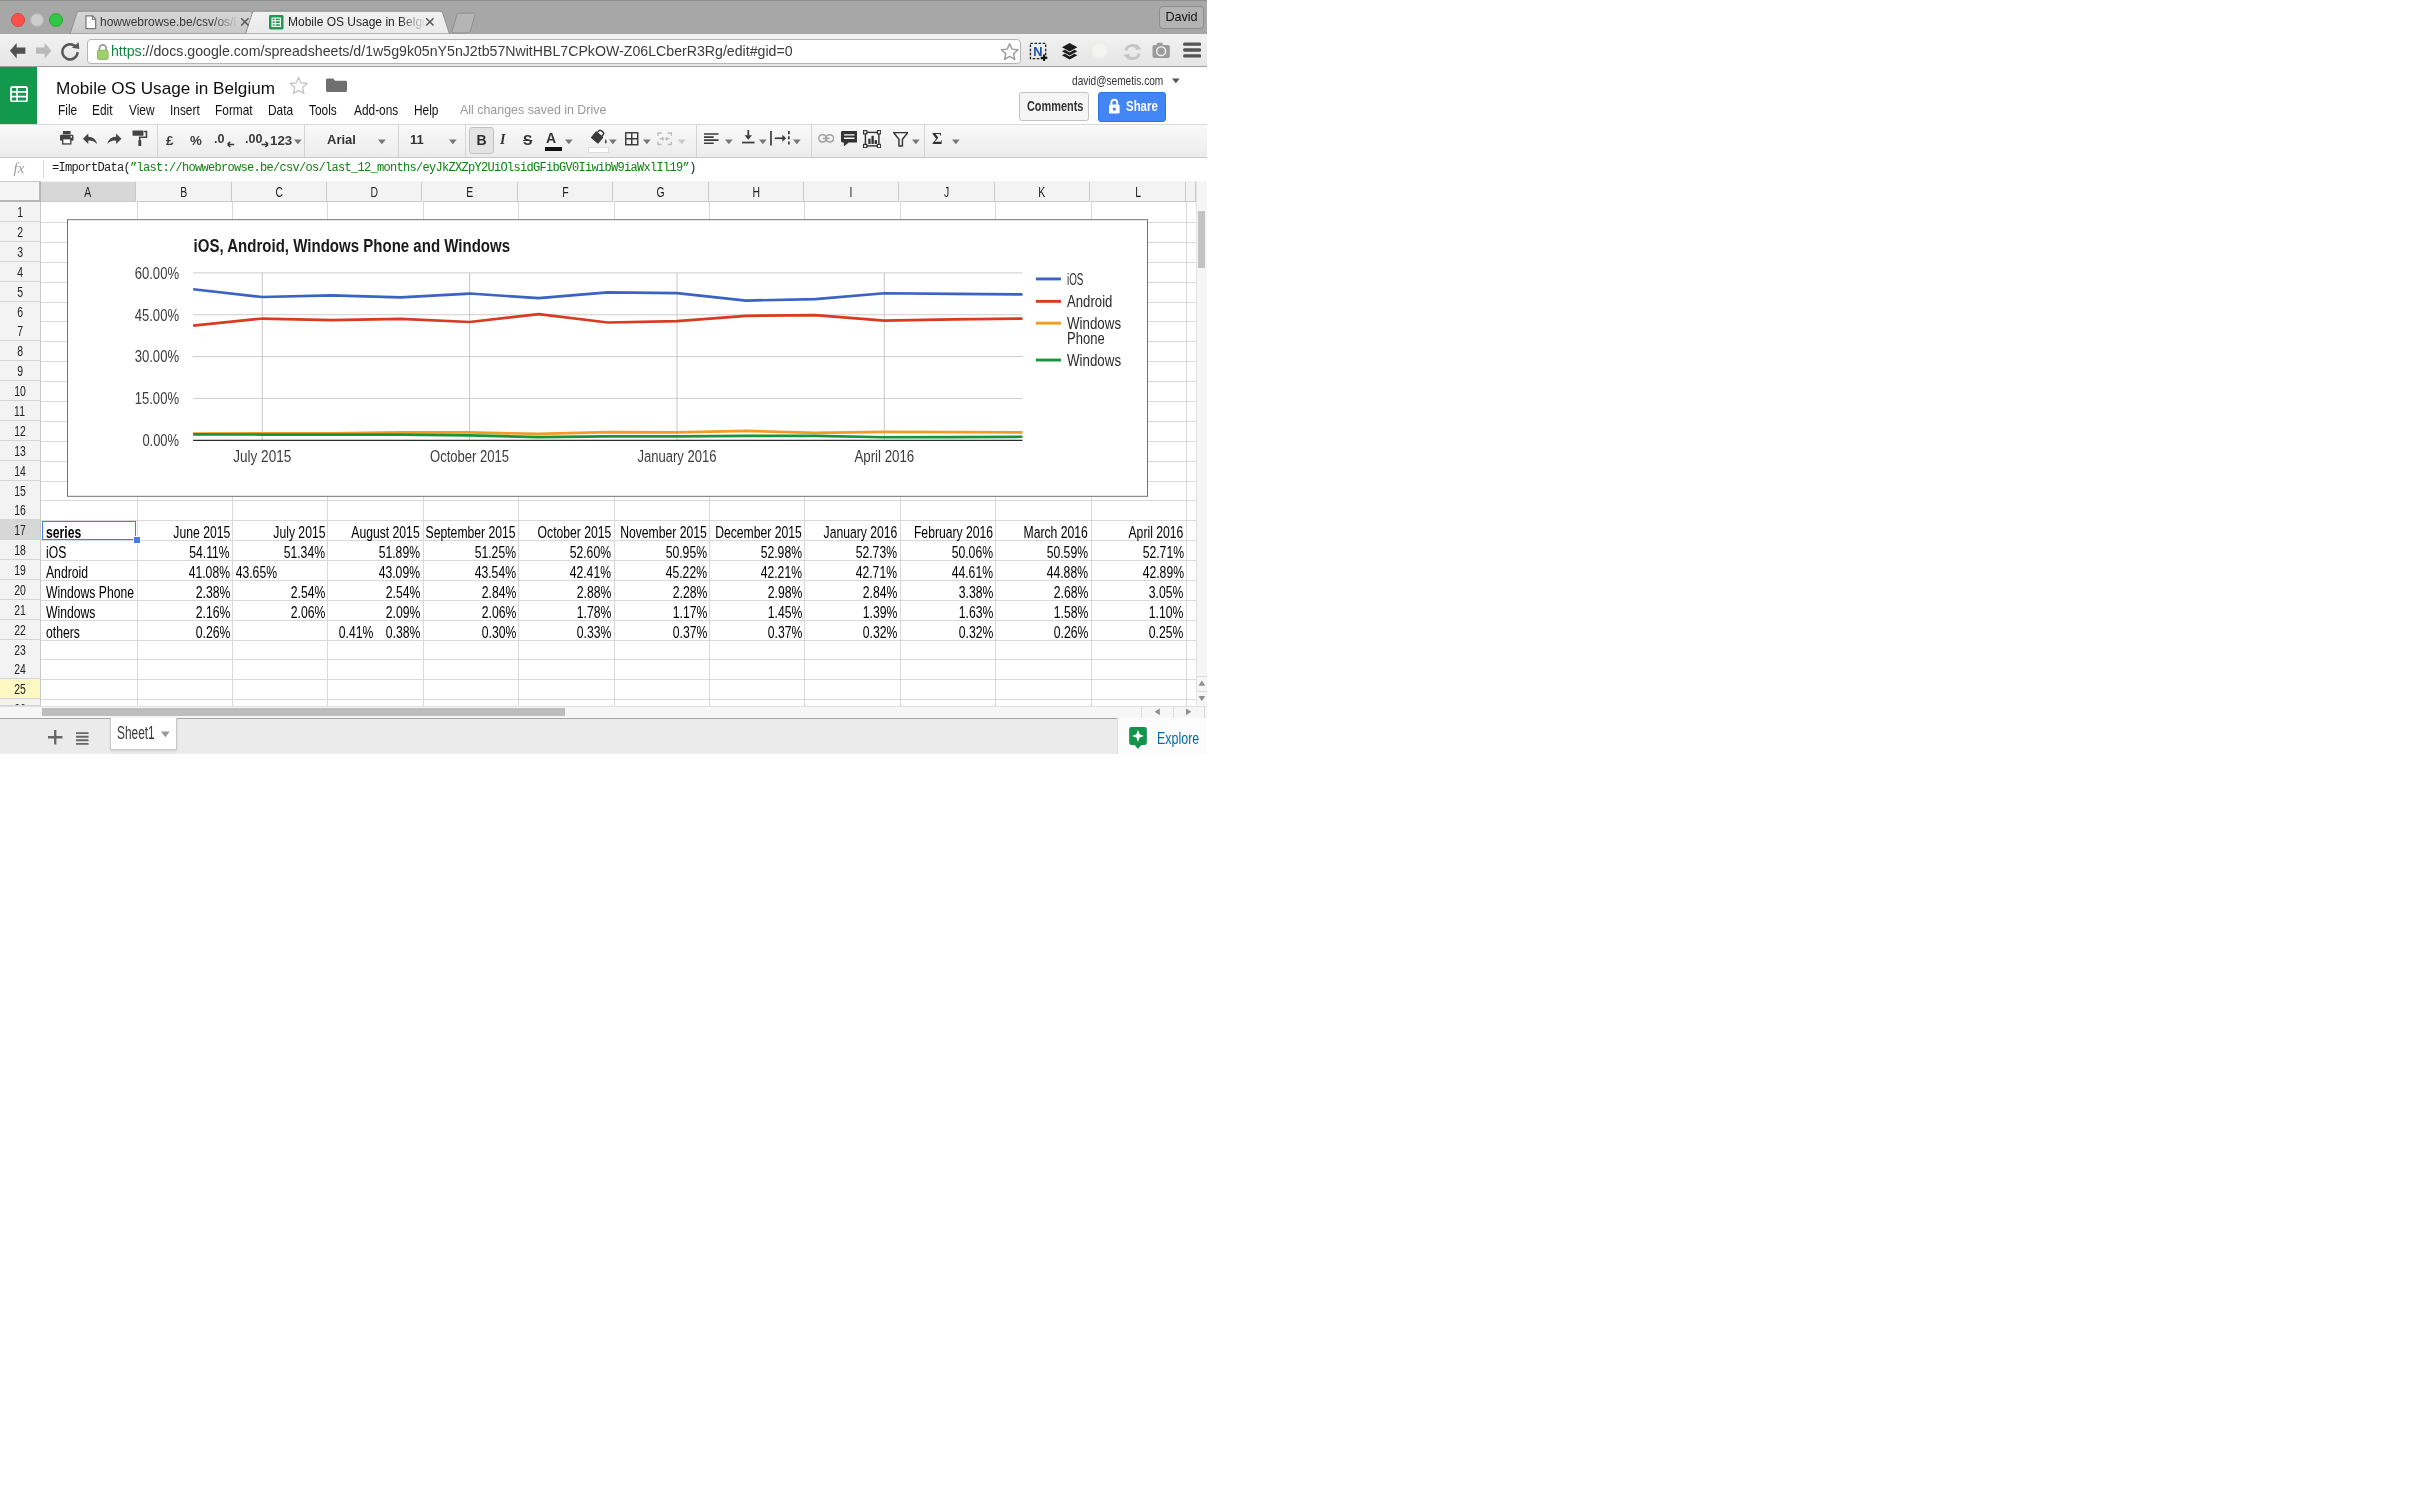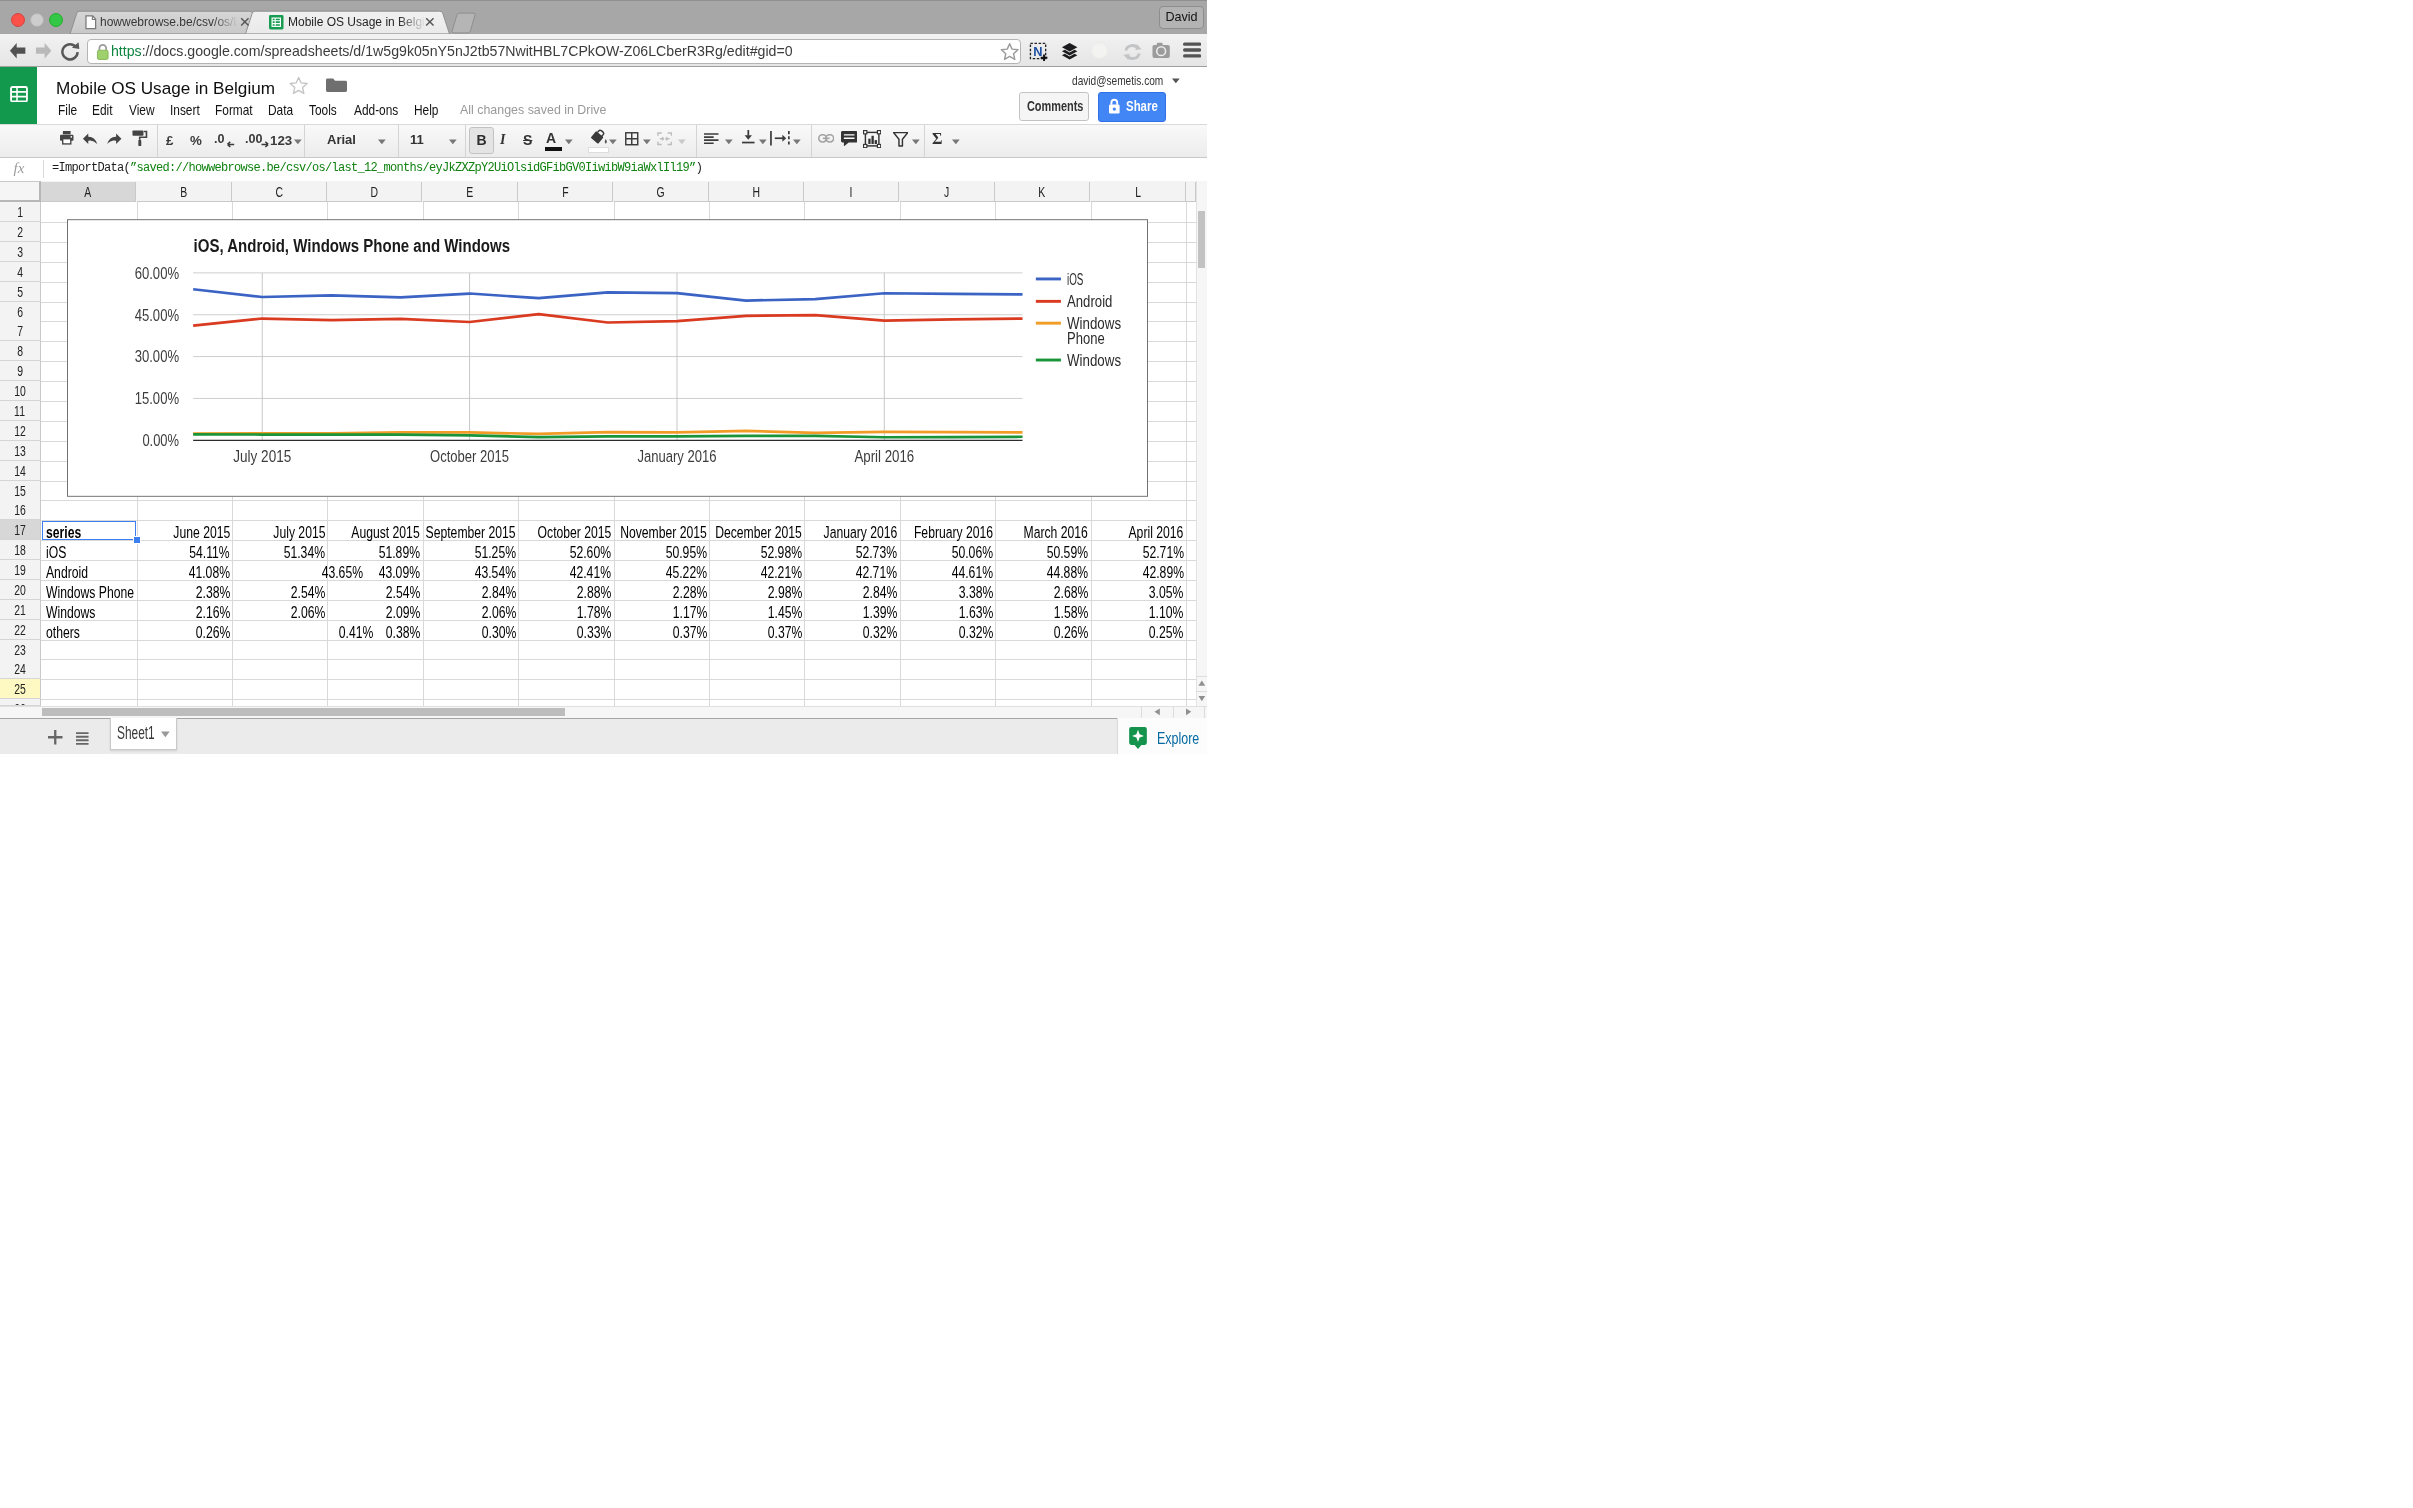--- a/index.html
+++ b/index.html
@@ -280,21 +280,21 @@
       <path d="M0,0.5 L8,0.5 L4,5.5 Z" fill="#777"></path>
     </svg>
 <div class="abs" style="left:932px;top:130px;font-size:16px;font-weight:bold;color:#333;font-family:'Liberation Serif',serif;">Σ</div>
 <svg class="abs" style="left:952px;top:139px" width="7.7" height="5.8" viewBox="0 0 8 6">
       <path d="M0,0.5 L8,0.5 L4,5.5 Z" fill="#777"></path>
     </svg>
 
 <div class="abs" style="left:0;top:158px;width:1207px;height:23.6px;background:#fff;border-bottom:1px solid #d9d9d9;box-sizing:border-box;"></div>
 <div class="abs" style="left:13.5px;top:160px;font-size:15px;font-style:italic;color:#9c9c9c;font-family:'Liberation Serif',serif;">fx</div>
 <div class="abs" style="left:43px;top:160px;width:1px;height:18.3px;background:#d9d9d9;"></div>
-<div class="abs" style="left:52px;top:161px;font-size:12px;letter-spacing:-0.7px;font-family:'Liberation Mono',monospace;color:#1b1b1b;white-space:pre;">=ImportData(<span style="color:#0e810e">”saved://howwebrowse.be/csv/os/last_12_months/eyJkZXZpY2UiOlsidGFibGV0IiwibW9iaWxlIl19”</span>)</div>
+<div class="abs" style="left:52px;top:161px;font-size:12px;letter-spacing:-0.7px;font-family:'Liberation Mono',monospace;color:#1b1b1b;white-space:pre;">=ImportData(<span style="color:#0e810e">”last://howwebrowse.be/csv/os/last_12_months/eyJkZXZpY2UiOlsidGFibGV0IiwibW9iaWxlIl19”</span>)</div>
 <div class="abs" style="left:0;top:181px;width:1196px;height:21px;background:#f3f3f3;"></div>
 <div class="abs" style="left:0;top:181px;width:41px;height:21px;background:#f5f5f5;box-sizing:border-box;border-right:2.9px solid #b7b7b7;border-bottom:2.9px solid #b7b7b7;border-top:1px solid #c9c9c9;"></div>
 <div class="chead" style="left:41px;top:182px;width:95px;height:20px;background:#d7d7d7;"><span>A</span></div>
 <div class="chead" style="left:137px;top:182px;width:95px;height:20px;background:#f3f3f3;"><span>B</span></div>
 <div class="chead" style="left:232px;top:182px;width:95px;height:20px;background:#f3f3f3;"><span>C</span></div>
 <div class="chead" style="left:327px;top:182px;width:95px;height:20px;background:#f3f3f3;"><span>D</span></div>
 <div class="chead" style="left:423px;top:182px;width:95px;height:20px;background:#f3f3f3;"><span>E</span></div>
 <div class="chead" style="left:518px;top:182px;width:95px;height:20px;background:#f3f3f3;"><span>F</span></div>
 <div class="chead" style="left:614px;top:182px;width:95px;height:20px;background:#f3f3f3;"><span>G</span></div>
 <div class="chead" style="left:709px;top:182px;width:95px;height:20px;background:#f3f3f3;"><span>H</span></div>
@@ -386,21 +386,21 @@
 <div class="cellr" style="right:691px;top:540px;"><span>51.25%</span></div>
 <div class="cellr" style="right:596px;top:540px;"><span>52.60%</span></div>
 <div class="cellr" style="right:500px;top:540px;"><span>50.95%</span></div>
 <div class="cellr" style="right:405px;top:540px;"><span>52.98%</span></div>
 <div class="cellr" style="right:310px;top:540px;"><span>52.73%</span></div>
 <div class="cellr" style="right:214px;top:540px;"><span>50.06%</span></div>
 <div class="cellr" style="right:119px;top:540px;"><span>50.59%</span></div>
 <div class="cellr" style="right:23.4px;top:540px;"><span>52.71%</span></div>
 <div class="cell" style="left:46px;top:560px;"><span>Android</span></div>
 <div class="cellr" style="right:977px;top:560px;"><span>41.08%</span></div>
-<div class="cellr" style="right:844px;top:560px;"><span>43.65%</span></div>
+<div class="cellr" style="right:930px;top:560px;"><span>43.65%</span></div>
 <div class="cellr" style="right:787px;top:560px;"><span>43.09%</span></div>
 <div class="cellr" style="right:691px;top:560px;"><span>43.54%</span></div>
 <div class="cellr" style="right:596px;top:560px;"><span>42.41%</span></div>
 <div class="cellr" style="right:500px;top:560px;"><span>45.22%</span></div>
 <div class="cellr" style="right:405px;top:560px;"><span>42.21%</span></div>
 <div class="cellr" style="right:310px;top:560px;"><span>42.71%</span></div>
 <div class="cellr" style="right:214px;top:560px;"><span>44.61%</span></div>
 <div class="cellr" style="right:119px;top:560px;"><span>44.88%</span></div>
 <div class="cellr" style="right:23.4px;top:560px;"><span>42.89%</span></div>
 <div class="cell" style="left:46px;top:580px;"><span>Windows Phone</span></div>

